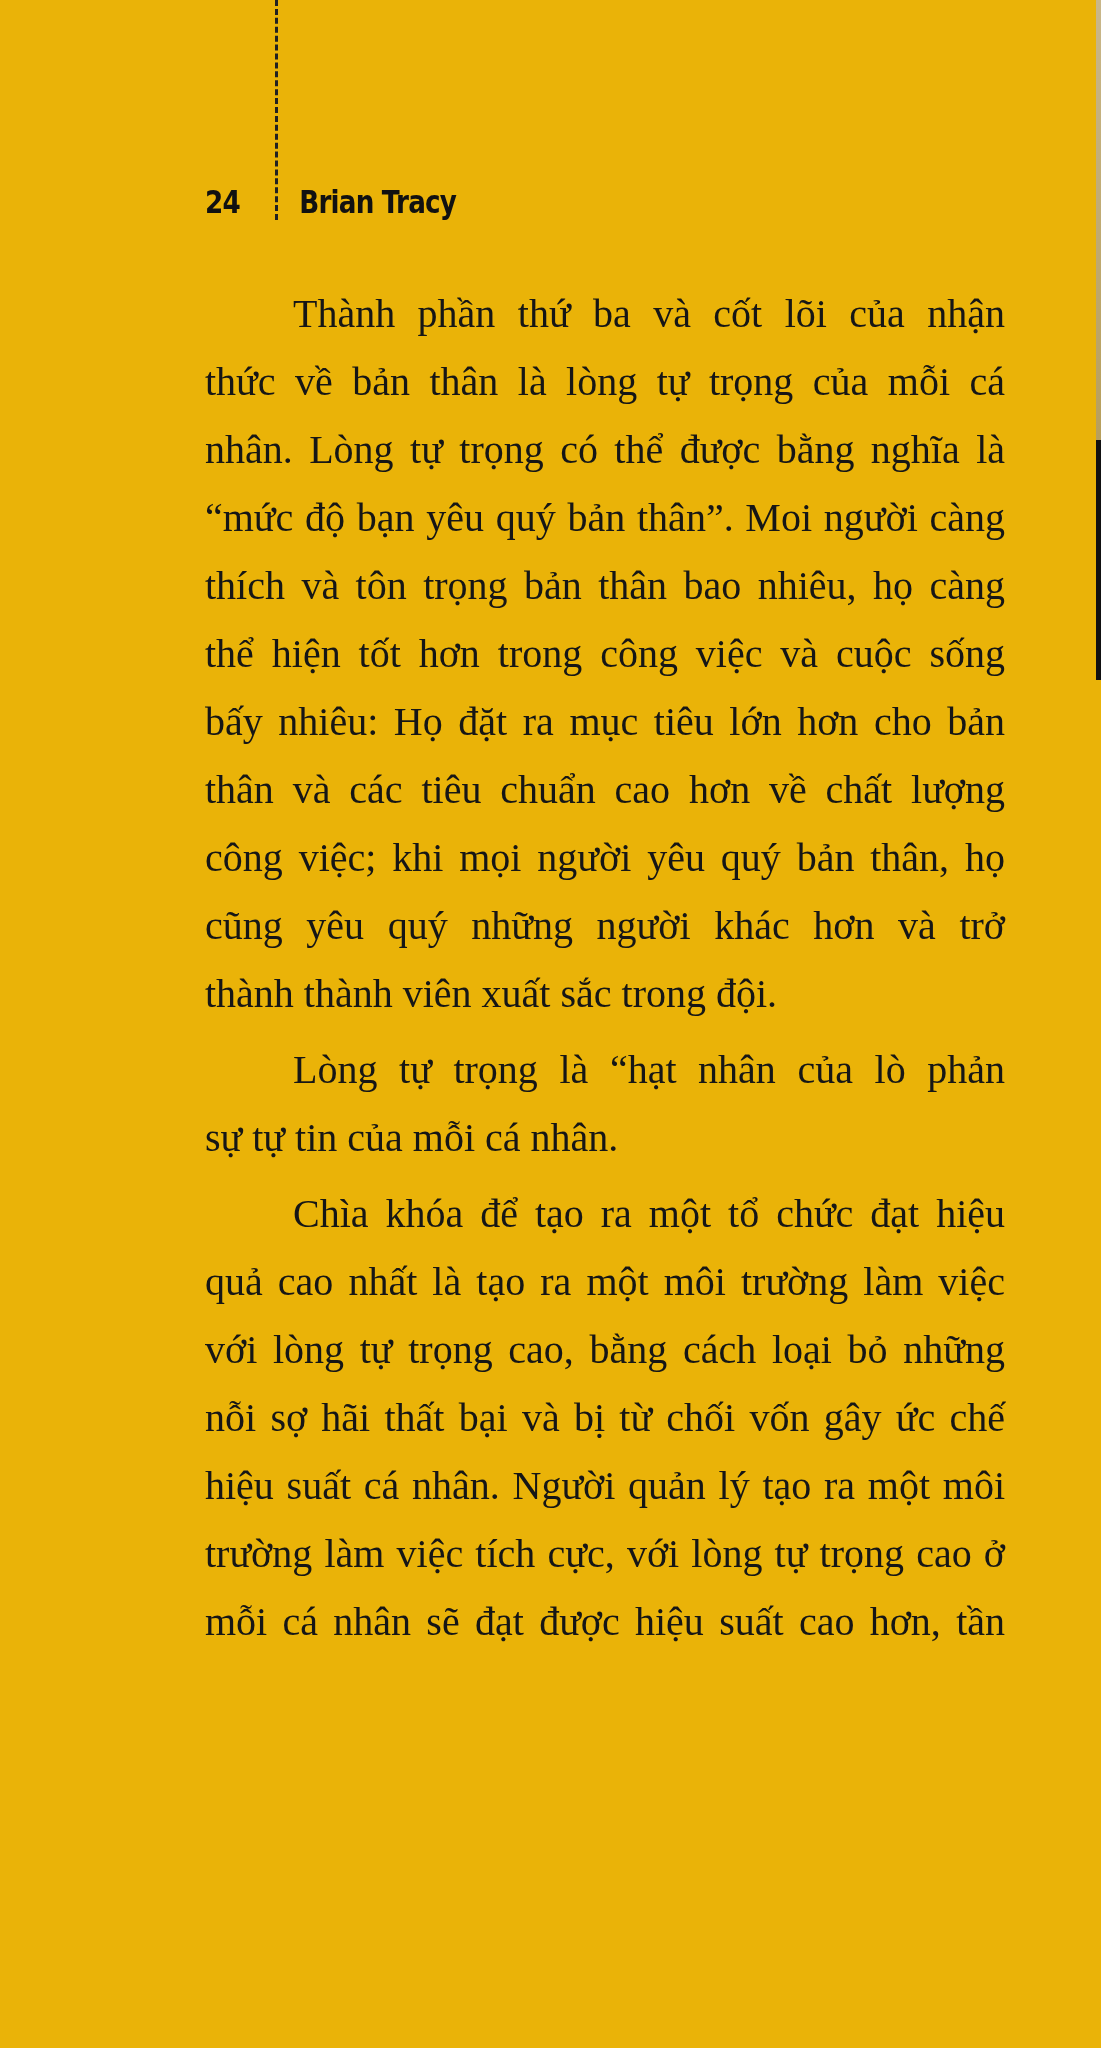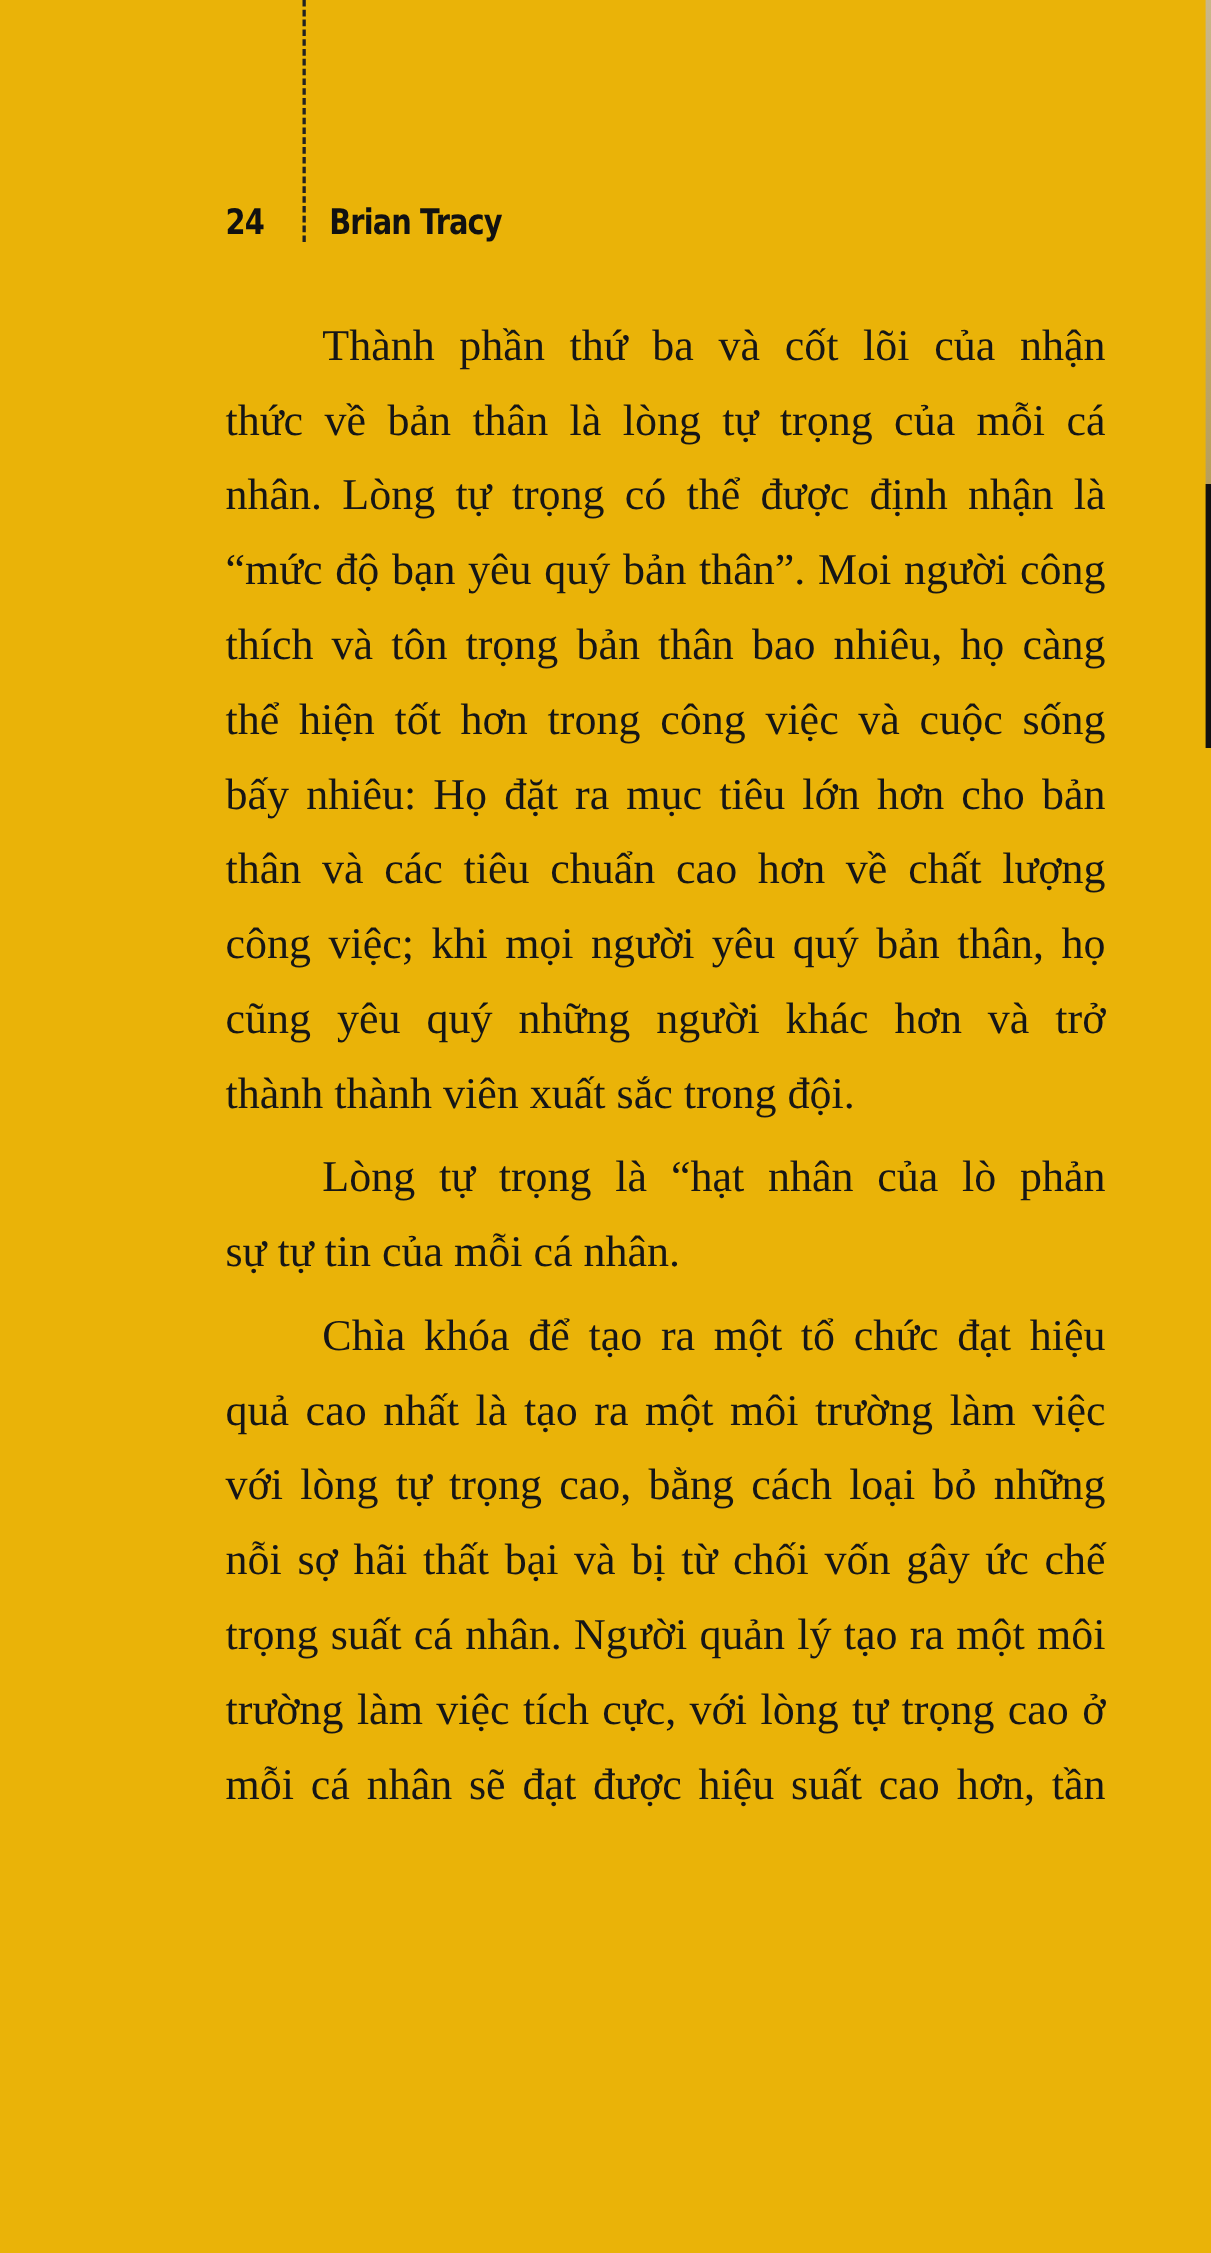--- a/index.html
+++ b/index.html
@@ -103,37 +103,37 @@
 
   <div class="header">
     <span class="page-number">24</span>
     <span class="running-head">Brian Tracy</span>
   </div>
 
   <div class="body-text">
     <div class="para">
       <span class="line indent">Thành phần thứ ba và cốt lõi của nhận</span>
       <span class="line">thức về bản thân là lòng tự trọng của mỗi cá</span>
-      <span class="line">nhân. Lòng tự trọng có thể được định nhận là</span>
-      <span class="line">“mức độ bạn yêu quý bản thân”. Moi người công</span>
+      <span class="line">nhân. Lòng tự trọng có thể được bằng nghĩa là</span>
+      <span class="line">“mức độ bạn yêu quý bản thân”. Moi người càng</span>
       <span class="line">thích và tôn trọng bản thân bao nhiêu, họ càng</span>
       <span class="line">thể hiện tốt hơn trong công việc và cuộc sống</span>
       <span class="line">bấy nhiêu: Họ đặt ra mục tiêu lớn hơn cho bản</span>
       <span class="line">thân và các tiêu chuẩn cao hơn về chất lượng</span>
       <span class="line">công việc; khi mọi người yêu quý bản thân, họ</span>
       <span class="line">cũng yêu quý những người khác hơn và trở</span>
       <span class="line last">thành thành viên xuất sắc trong đội.</span>
     </div>
     <div class="para">
       <span class="line indent">Lòng tự trọng là “hạt nhân của lò phản</span>
       <span class="line last">sự tự tin của mỗi cá nhân.</span>
     </div>
     <div class="para">
       <span class="line indent">Chìa khóa để tạo ra một tổ chức đạt hiệu</span>
       <span class="line">quả cao nhất là tạo ra một môi trường làm việc</span>
       <span class="line">với lòng tự trọng cao, bằng cách loại bỏ những</span>
       <span class="line">nỗi sợ hãi thất bại và bị từ chối vốn gây ức chế</span>
-      <span class="line">trọng suất cá nhân. Người quản lý tạo ra một môi</span>
+      <span class="line">hiệu suất cá nhân. Người quản lý tạo ra một môi</span>
       <span class="line">trường làm việc tích cực, với lòng tự trọng cao ở</span>
       <span class="line">mỗi cá nhân sẽ đạt được hiệu suất cao hơn, tần</span>
     </div>
   </div>
 </div>
 
 </body></html>

